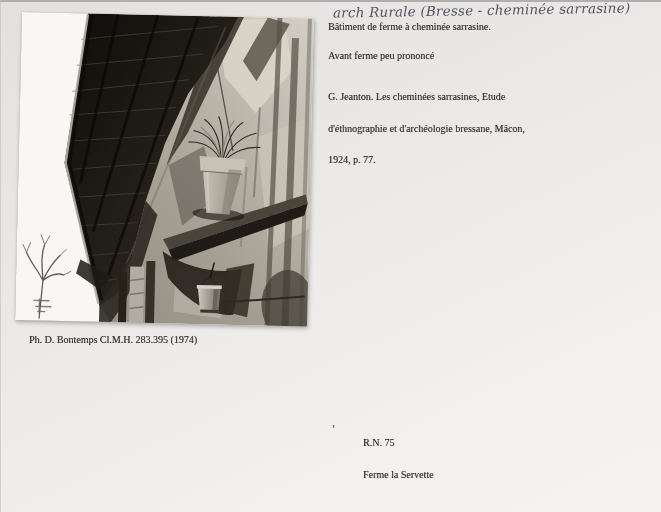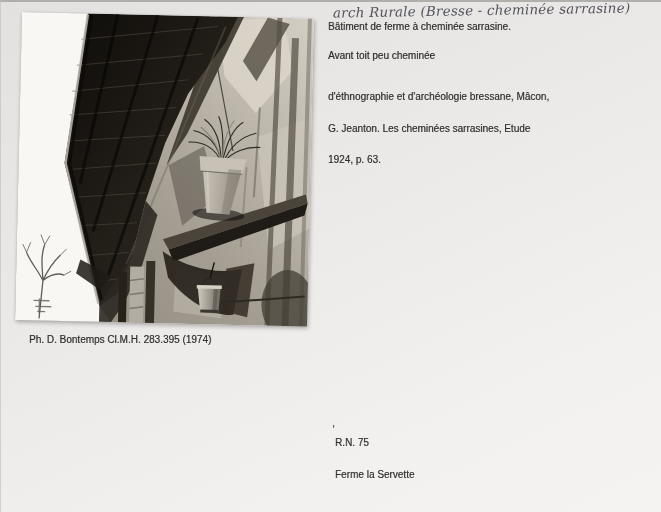--- a/index.html
+++ b/index.html
@@ -18,28 +18,28 @@
     position:absolute;left:22px;top:12px;width:292px;height:308px;
     transform:rotate(1.3deg);transform-origin:top left;
     background:#f8f7f4;
     box-shadow:1px 2px 4px rgba(0,0,0,.28),0 0 1px rgba(0,0,0,.25);
   }
   .photo svg{display:block;width:100%;height:100%;}
 
   
   .tw{
     position:absolute;
-    font-family:Liberation Sans, sans-serif;
+    font-family:Liberation Serif, serif;
     font-size:10px;line-height:10.5px;
     color:#33312e;
     white-space:pre;
     text-shadow:.4px 0 0 rgba(51,49,46,.5);
   }
   .tw div{white-space:pre;}
-  .loc .det{margin-left:10px;line-height:11.3px;}
+  .loc .det{margin-left:38px;line-height:11.3px;}
   .loc .commune{line-height:12px;}
   .stray{position:absolute;left:331px;top:425px;font-size:9px;color:#3a3835;font-family:"Liberation Mono",monospace;}
 
   
   .hand{
     position:absolute;left:333px;top:2px;
     font-family:"DejaVu Serif",serif;
     font-style:italic;
     font-size:13.5px;
     color:#54535d;
@@ -171,26 +171,26 @@
         <path d="M185,295 L203,295" stroke="#3a352d" stroke-width="3"></path>
       </g>
 
       <path d="M206,286 L289,278" stroke="#2e2a23" stroke-width="2"></path>
     </svg>
   </div>
 
   <div class="hand">arch Rurale (Bresse - cheminée sarrasine)</div>
 
   <div class="tw" style="left:328px;top:22px;">Bâtiment de ferme à cheminée sarrasine.</div>
-  <div class="tw" style="left:328px;top:51px;">Avant toit peu cheminée</div>
+  <div class="tw" style="left:328px;top:51px;">Avant ferme peu prononcé</div>
 
   <div class="tw" style="left:328px;top:71px;">
+    <div>G. Jeanton. Les cheminées sarrasines, Etude</div>
     <div>d'éthnographie et d'archéologie bressane, Mâcon,</div>
-    <div>G. Jeanton. Les cheminées sarrasines, Etude</div>
-    <div>1924, p. 63.</div>
+    <div>1924, p. 77.</div>
   </div>
 
   <div class="tw" style="left:29px;top:335px;">Ph. D. Bontemps Cl.M.H. 283.395 (1974)</div>
 
   <div class="tw loc" style="left:325px;top:416px;">
     <div class="det">R.N. 75</div>
     <div class="det">Ferme la Servette</div>
     
     
   </div>

